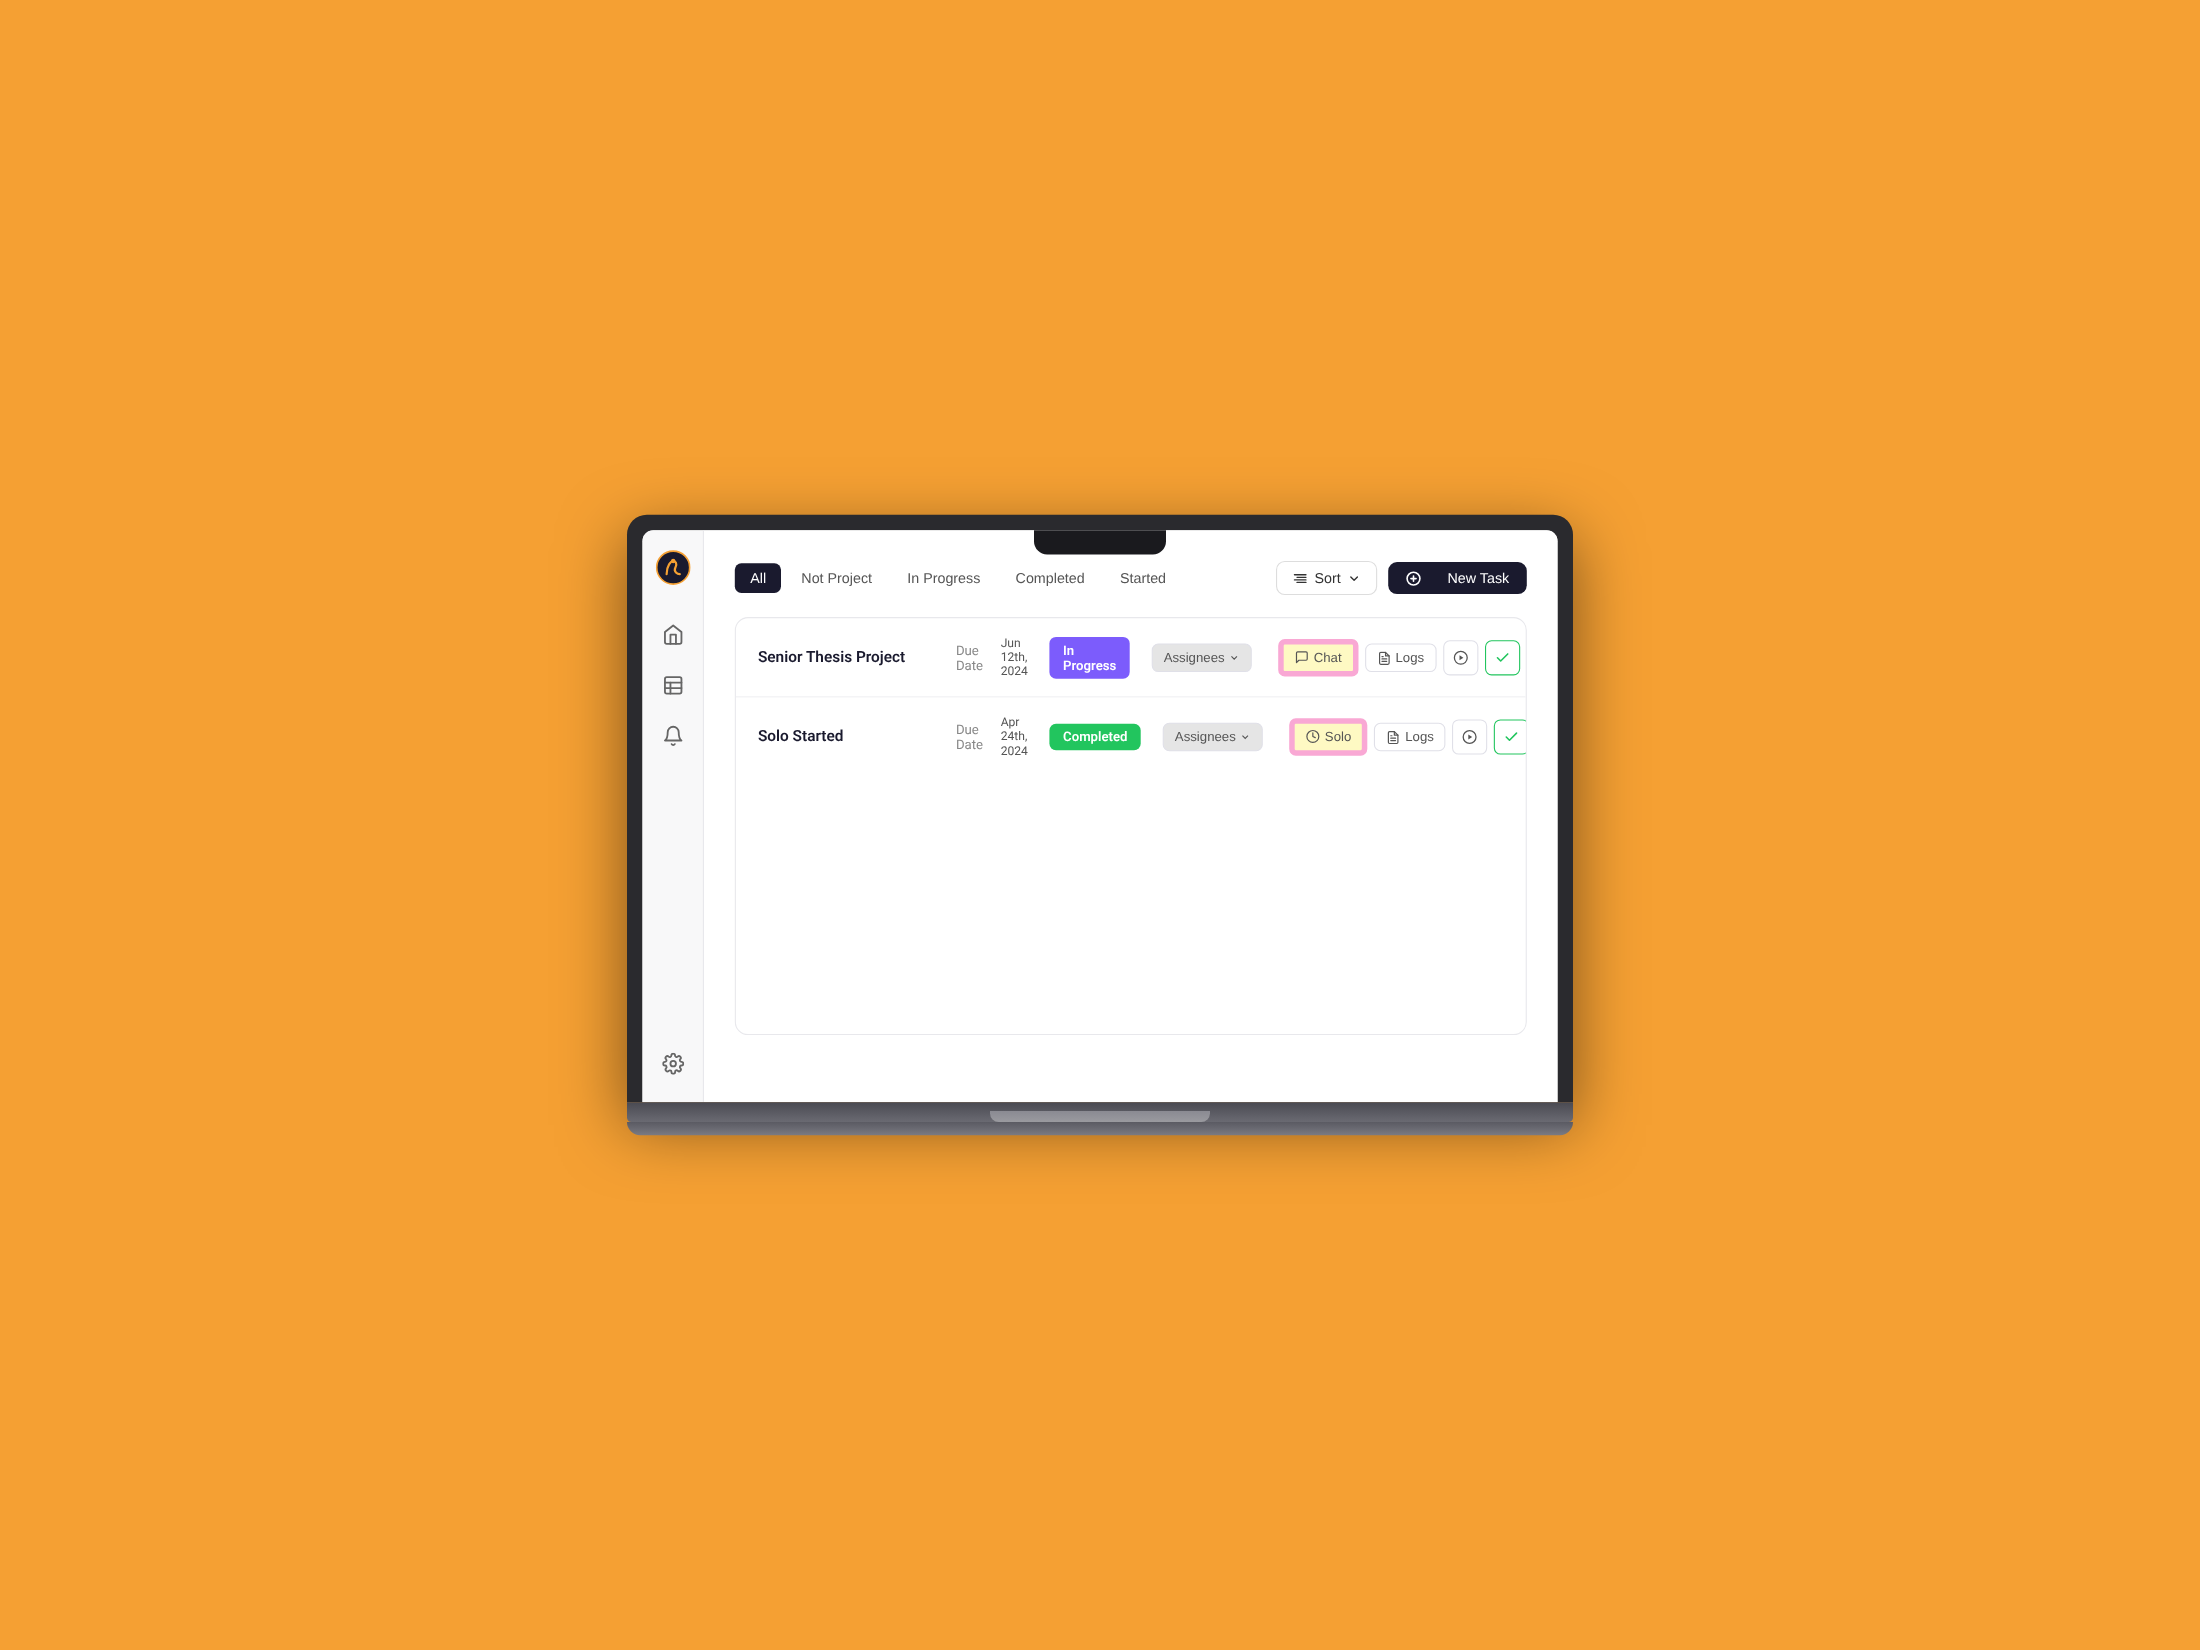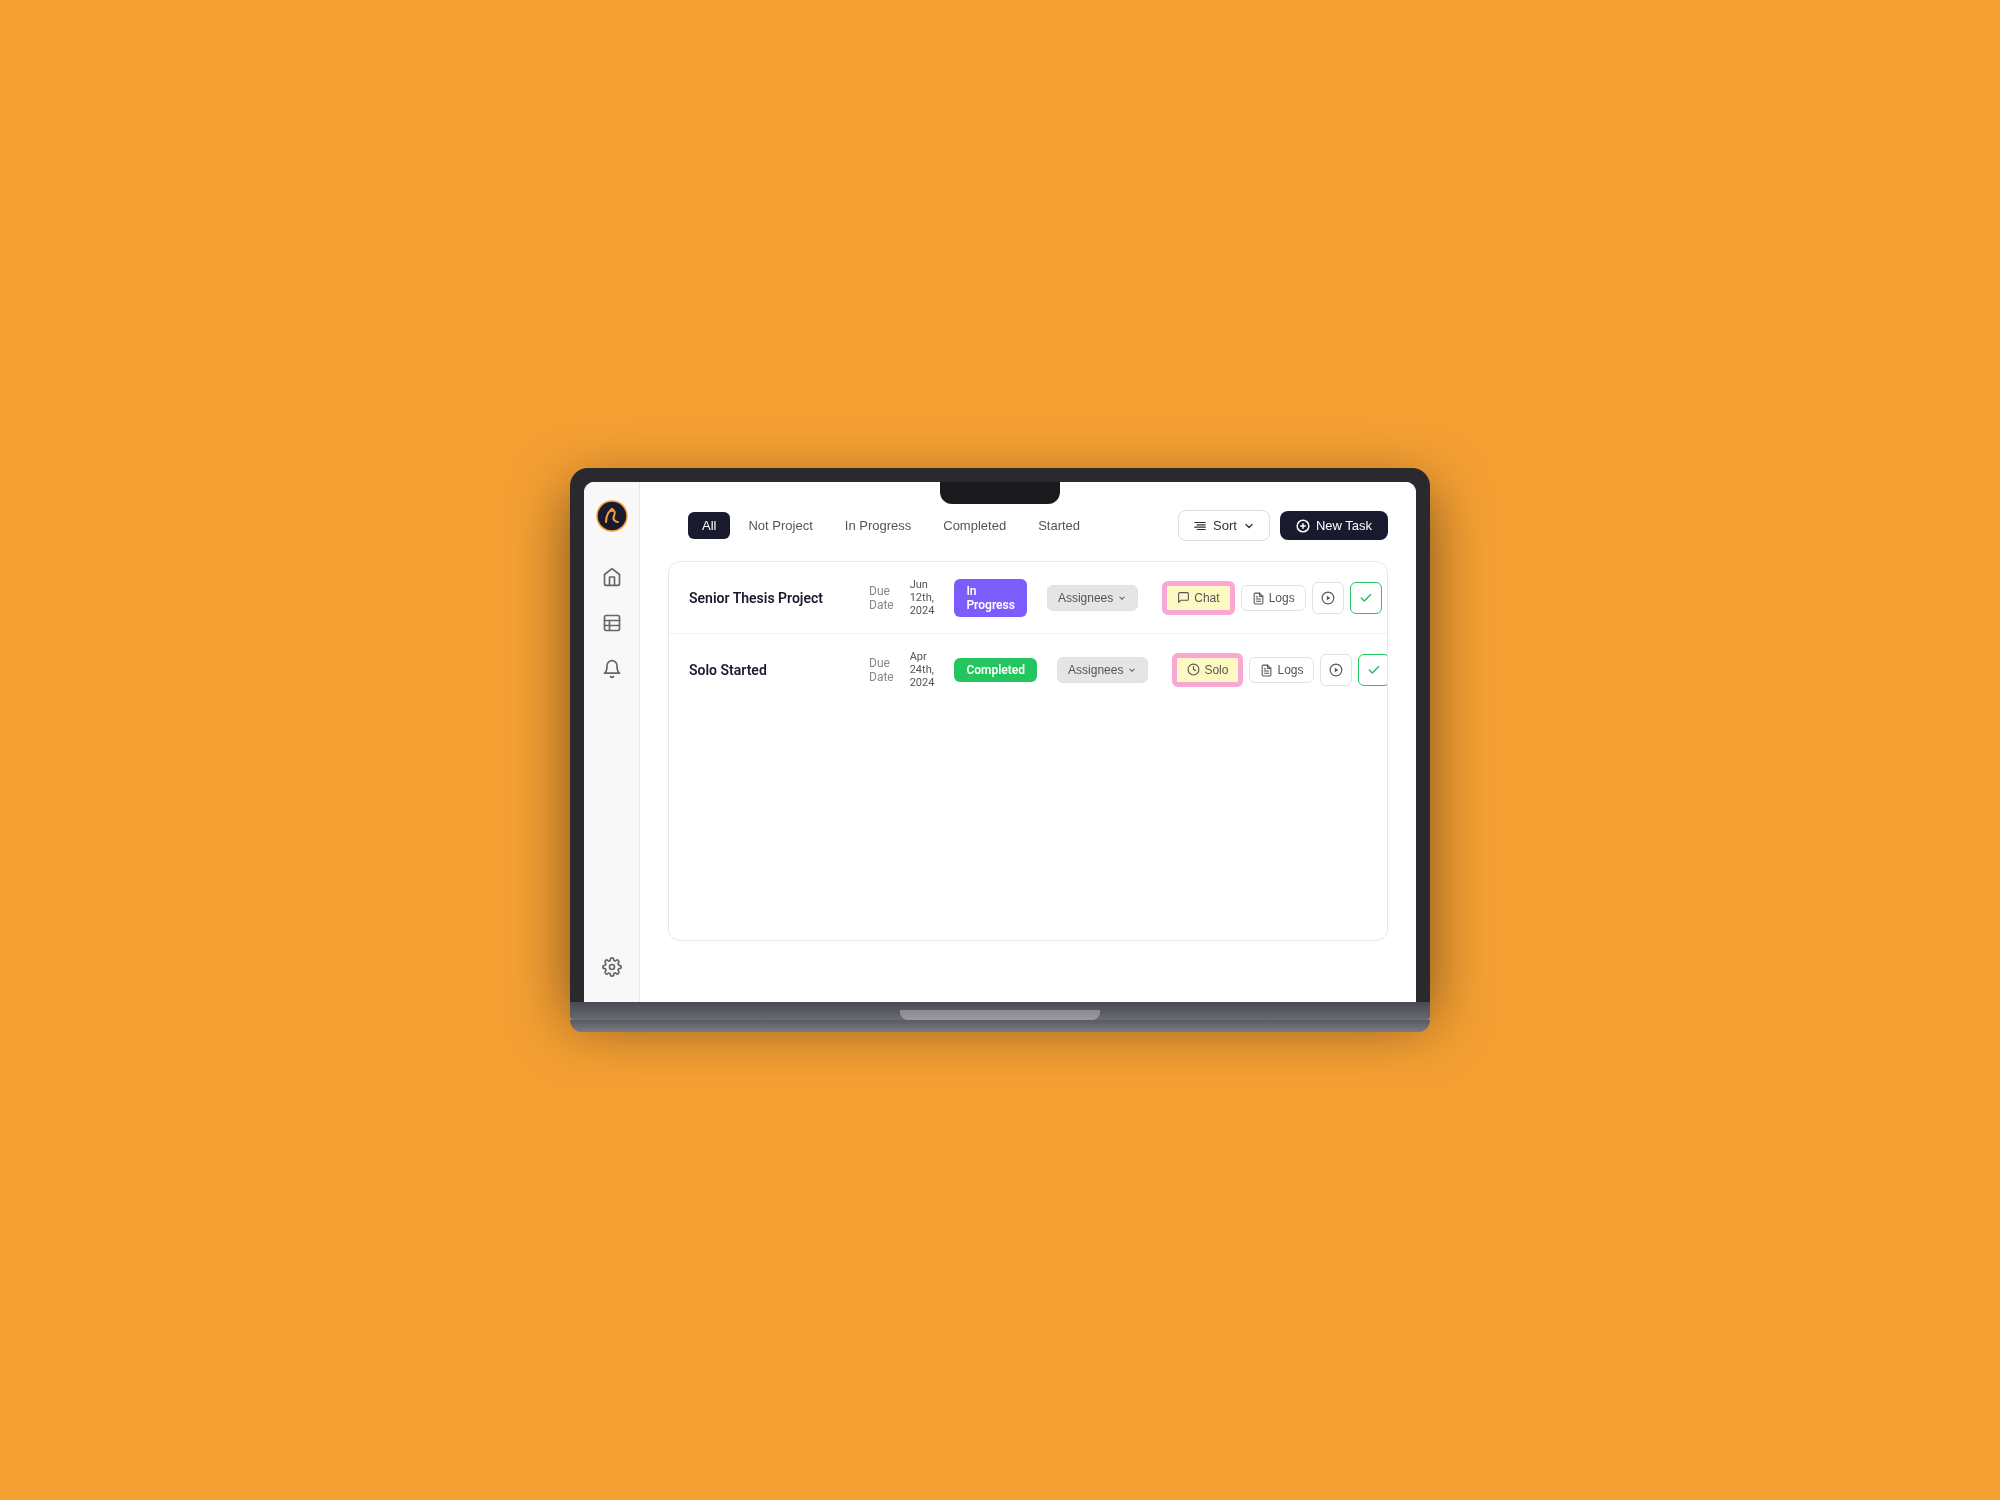--- a/index.html
+++ b/index.html
@@ -141,21 +141,20 @@
       display: flex;
       align-items: center;
       justify-content: space-between;
       margin-bottom: 20px;
     }
 
     .filter-tabs {
       display: flex;
       gap: 4px;
       align-items: center;
-      margin-left: 20px;
     }
 
     .filter-tab {
       padding: 6px 14px;
       border-radius: 6px;
       font-size: 13px;
       cursor: pointer;
       border: none;
       background: transparent;
       color: #555;
@@ -183,21 +182,21 @@
       border-radius: 8px;
       background: #fff;
       font-size: 13px;
       cursor: pointer;
       color: #333;
     }
 
     .new-task-btn {
       display: flex;
       align-items: center;
-      gap: 6px;
+      gap: 24px;
       padding: 7px 16px;
       background: #1a1a2e;
       color: #fff;
       border: none;
       border-radius: 8px;
       font-size: 13px;
       cursor: pointer;
       font-weight: 500;
     }
 

